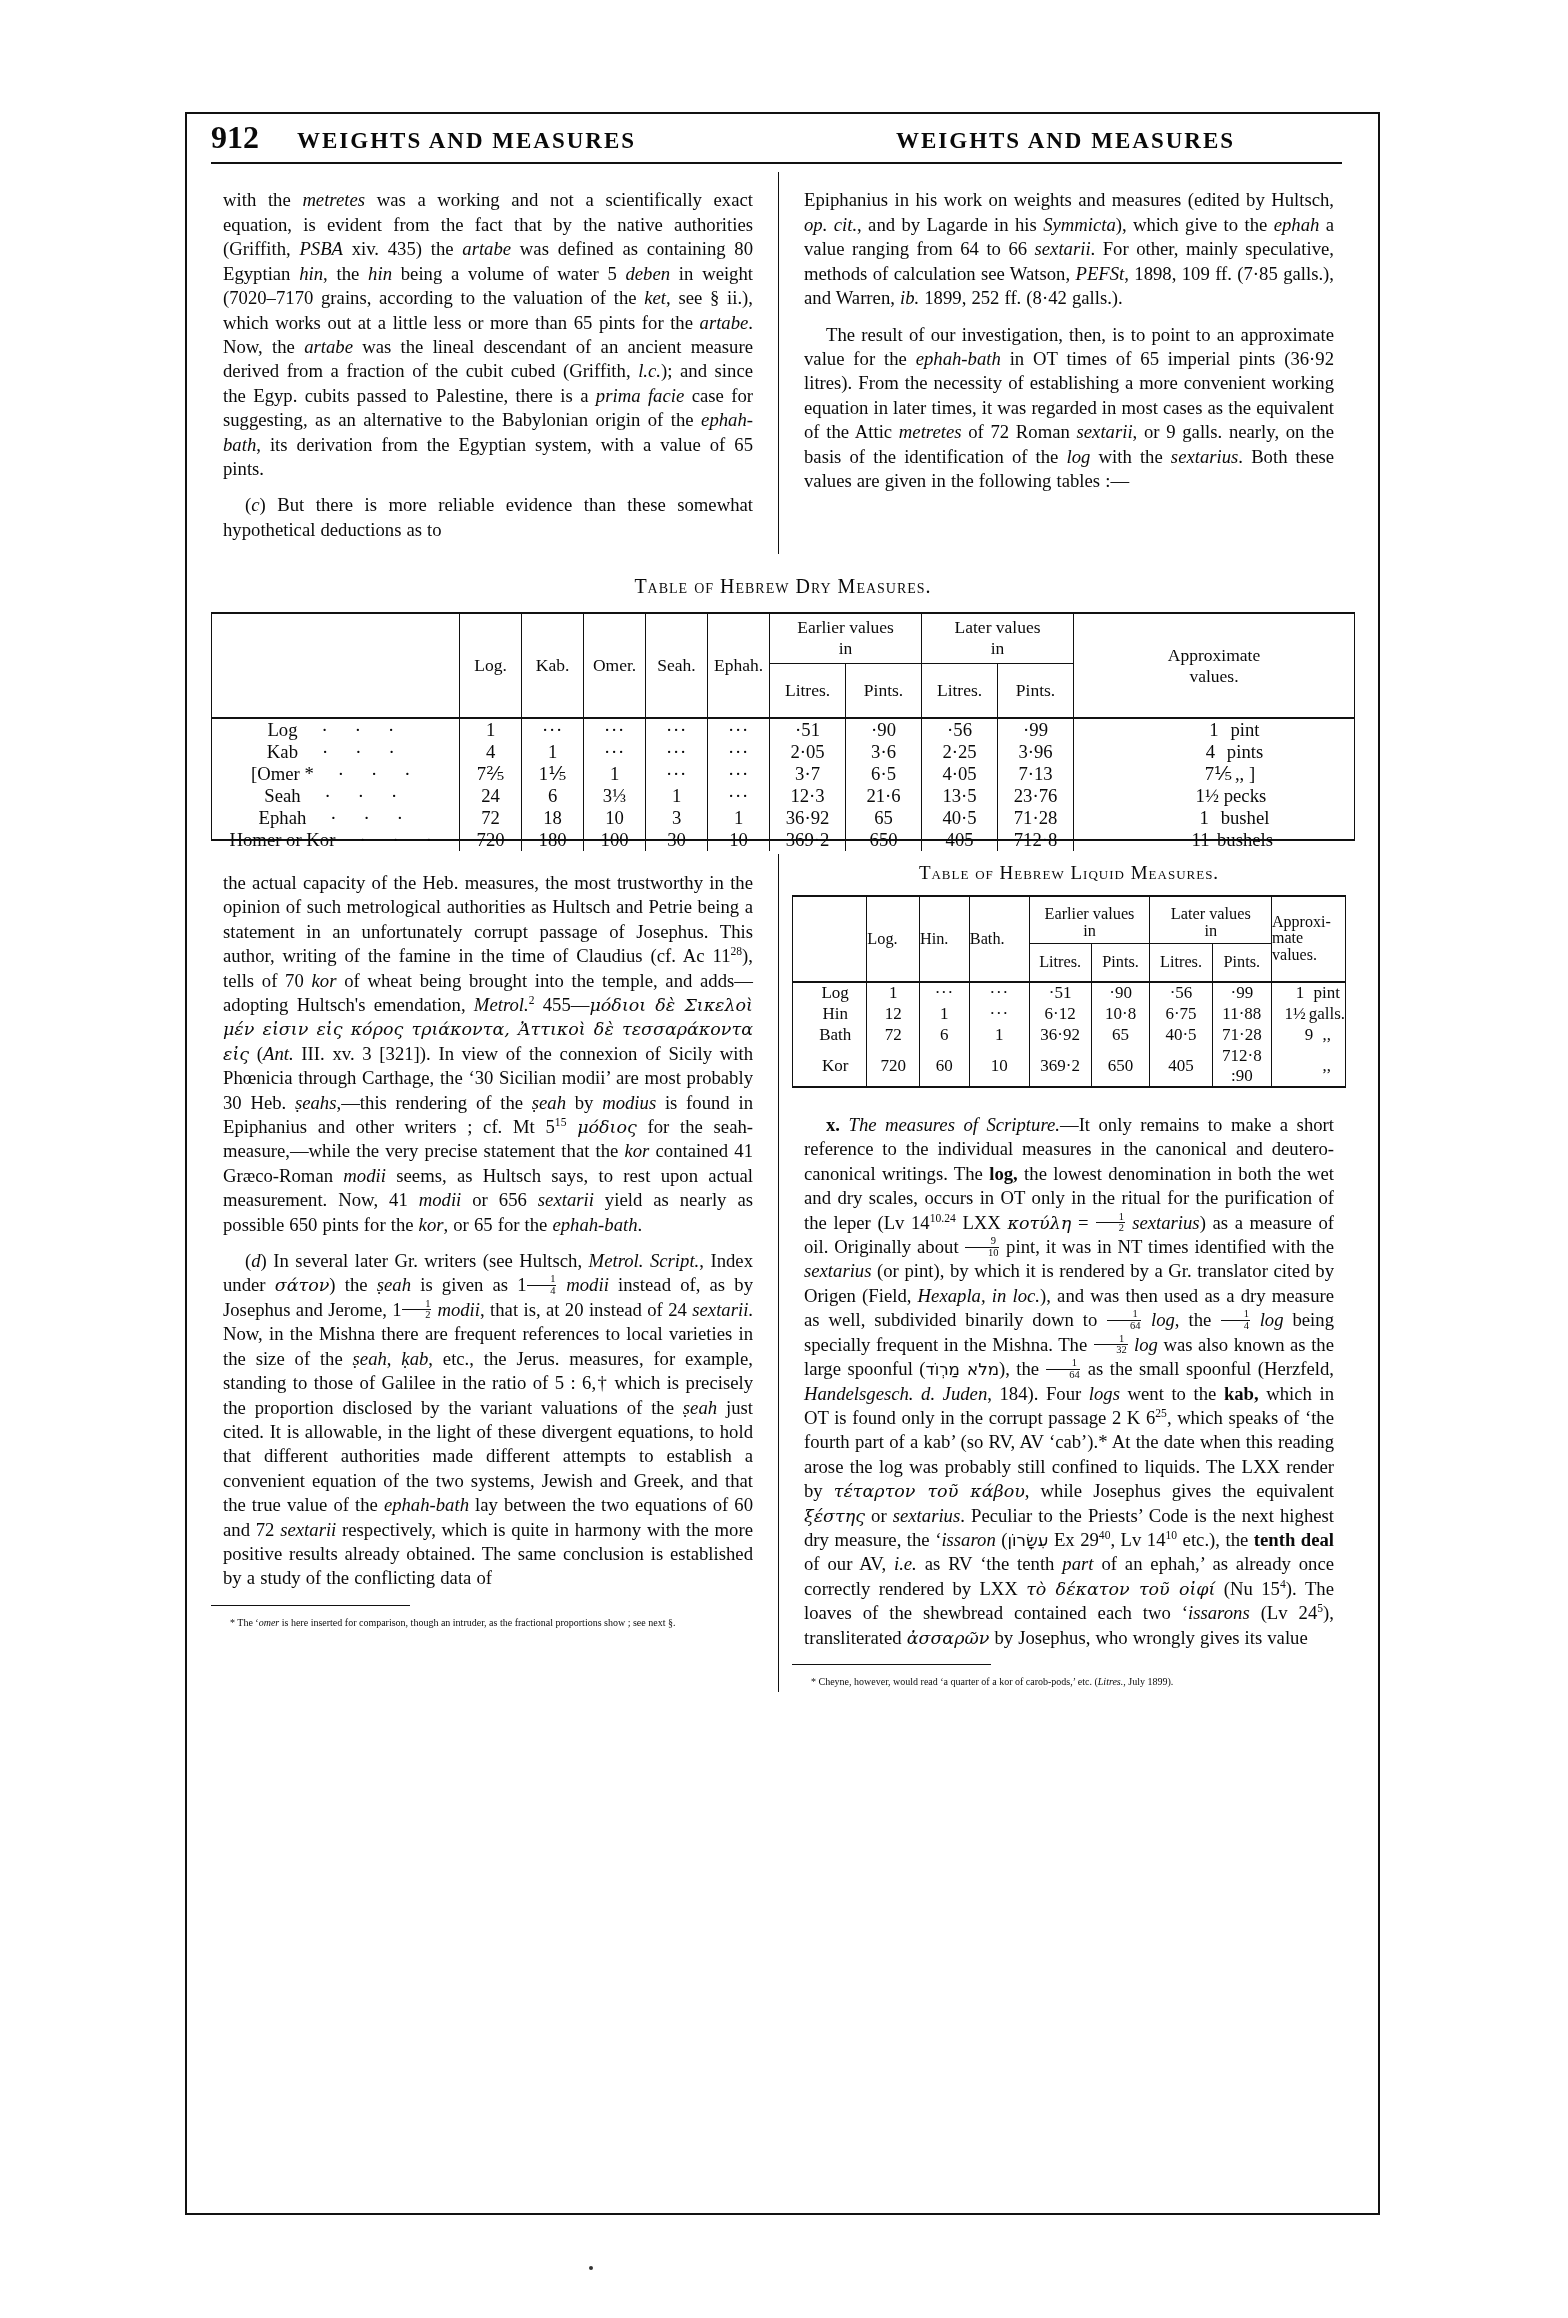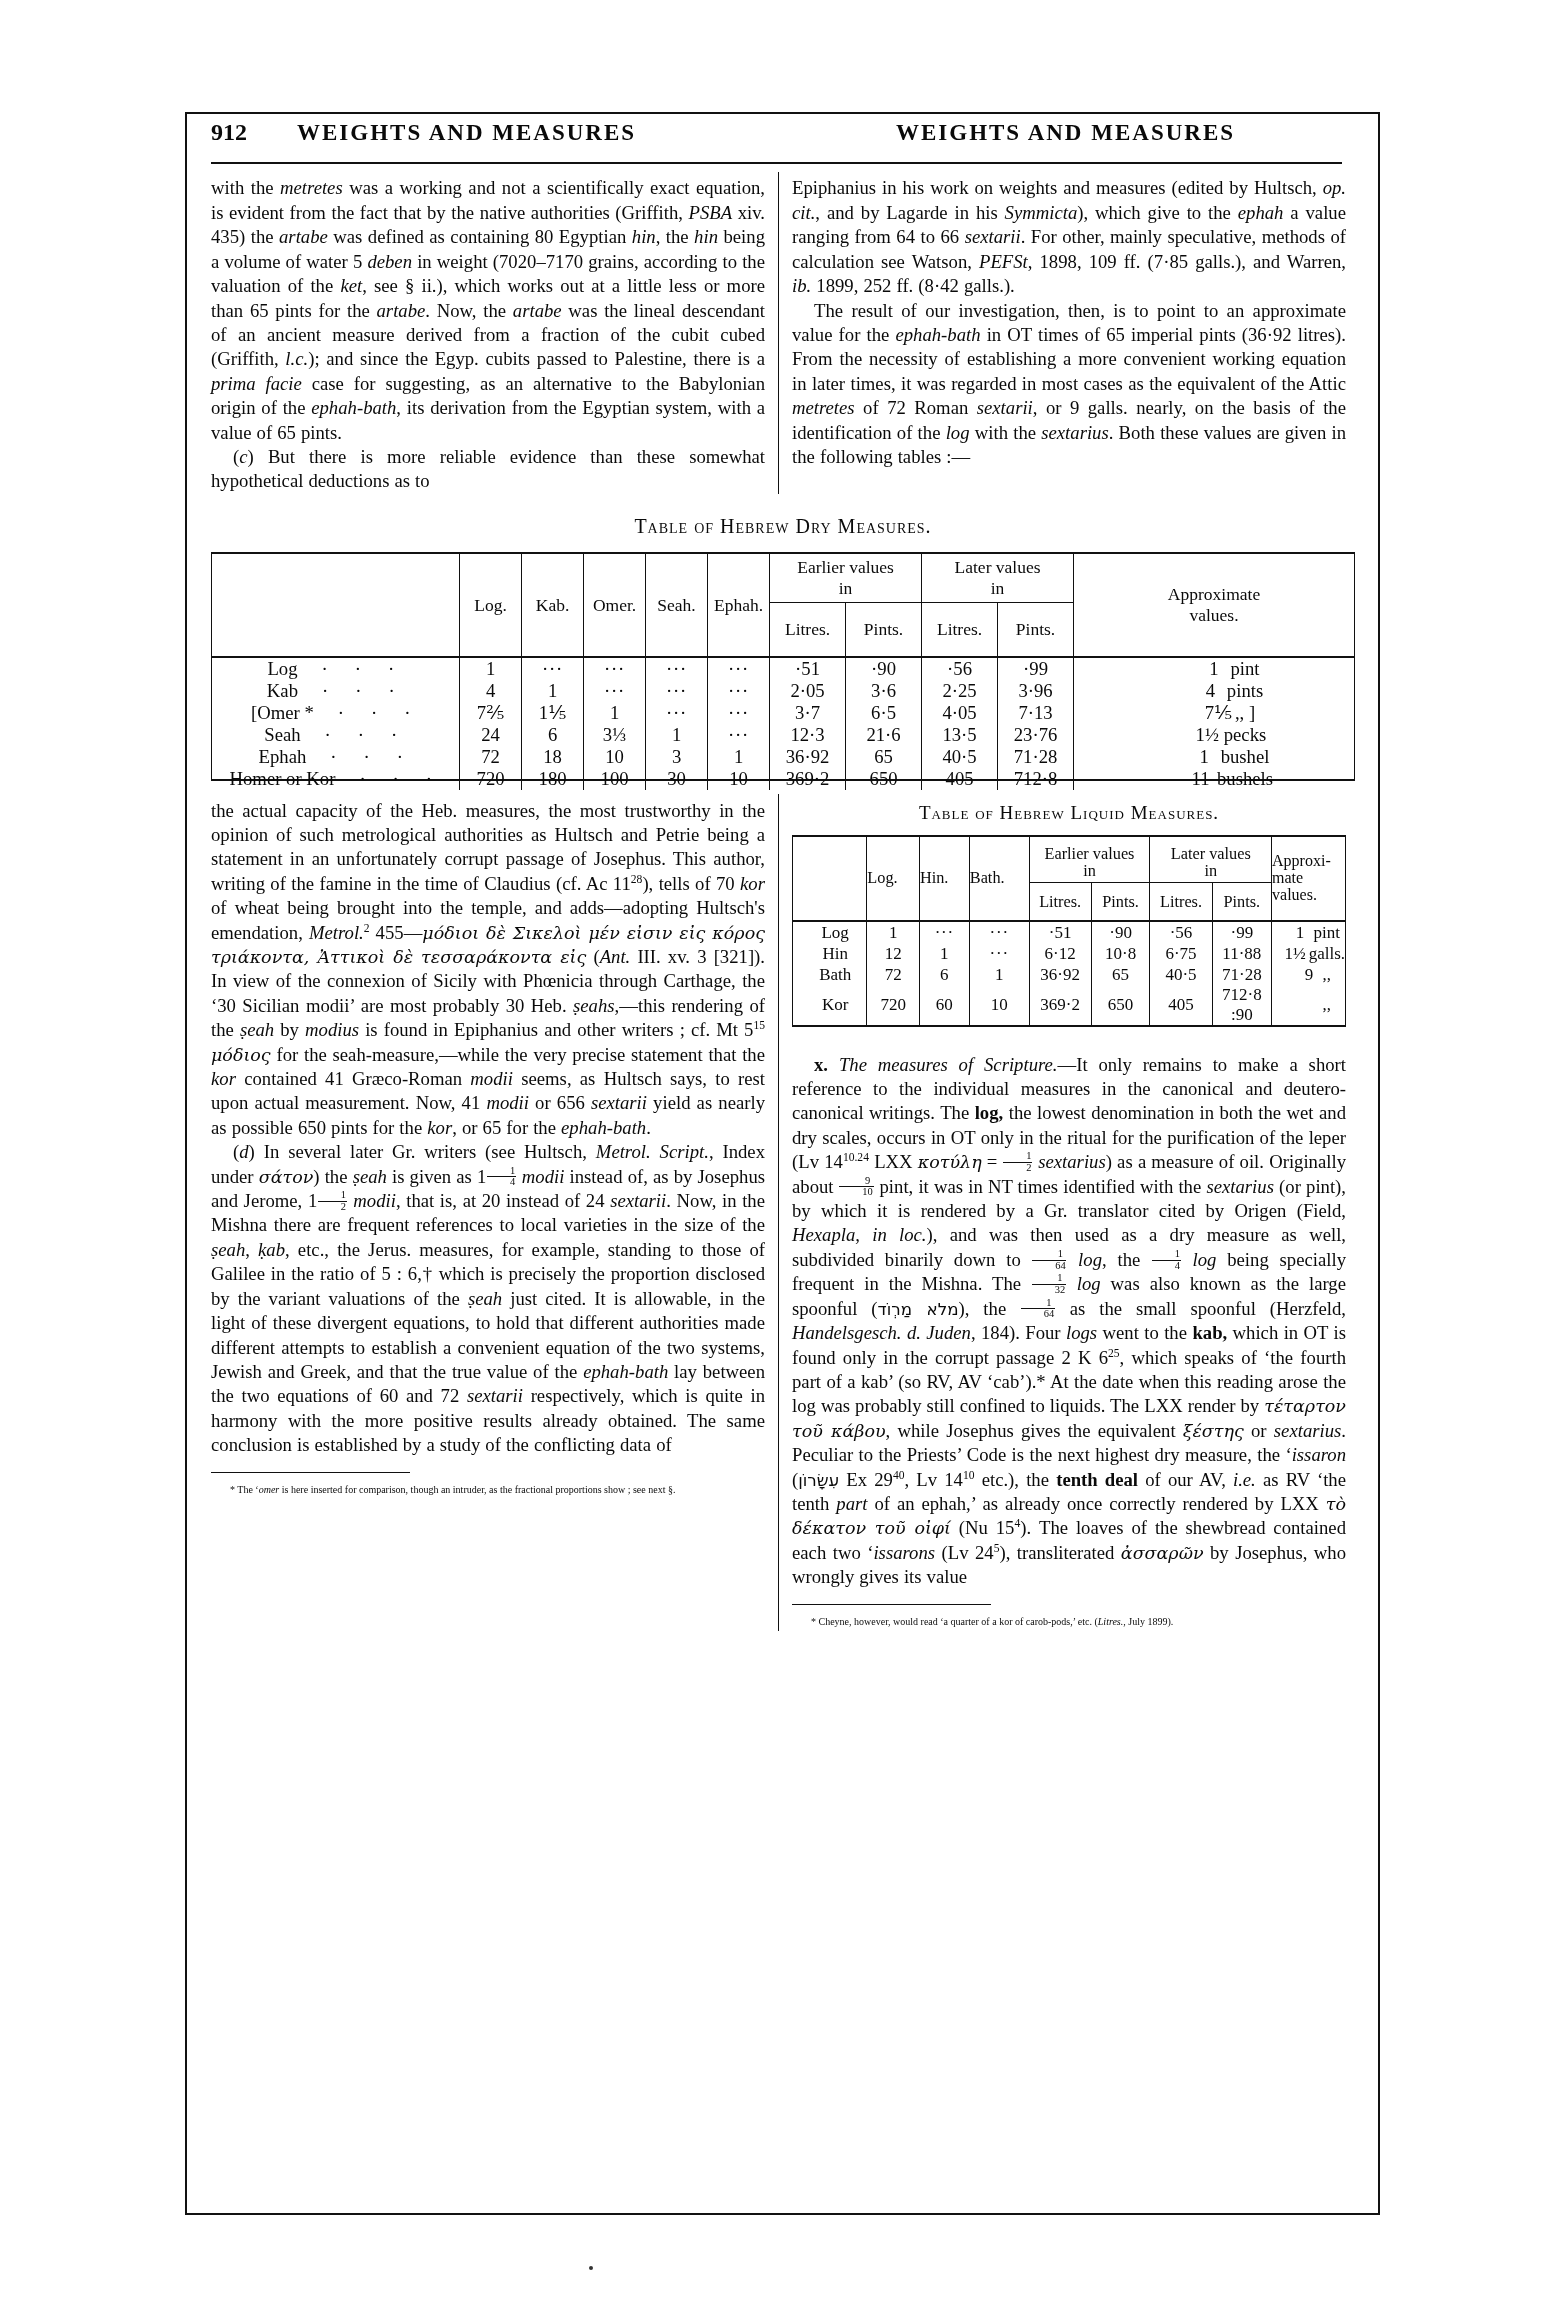--- a/index.html
+++ b/index.html
@@ -40,21 +40,21 @@
     display: flex;
     align-items: baseline;
     font-size: 24px;
     letter-spacing: 0.4px;
     font-weight: 700;
     padding: 0 0 4.8px 0;
     height: 38px;
   }
   #running-head .folio {
     width: 86px;
-    font-size: 24px;
+    font-size: 32px;
     font-weight: 700;
     letter-spacing: 0px;
   }
   #running-head .rh-left {
     flex: 0 0 506px;
     font-size: 23px;
     letter-spacing: 2px;
     font-weight: 700;
   }
   #running-head .rh-right {
@@ -83,21 +83,21 @@
     left: 567px;
     top: -4.8px;
     bottom: 0;
     border-left: 1.6px solid #111;
   }
   .col {
     width: 554px;
   }
 
   p.tx {
-    margin: 0;
+    margin: 12px;
     font-size: 18.7px;
     line-height: 24.4px;
     text-align: justify;
     text-justify: inter-word;
     hyphens: none;
     word-spacing: 0.4px;
   }
   p.ind { text-indent: 22px; }
   i, .it { font-style: italic; }
   sup {

